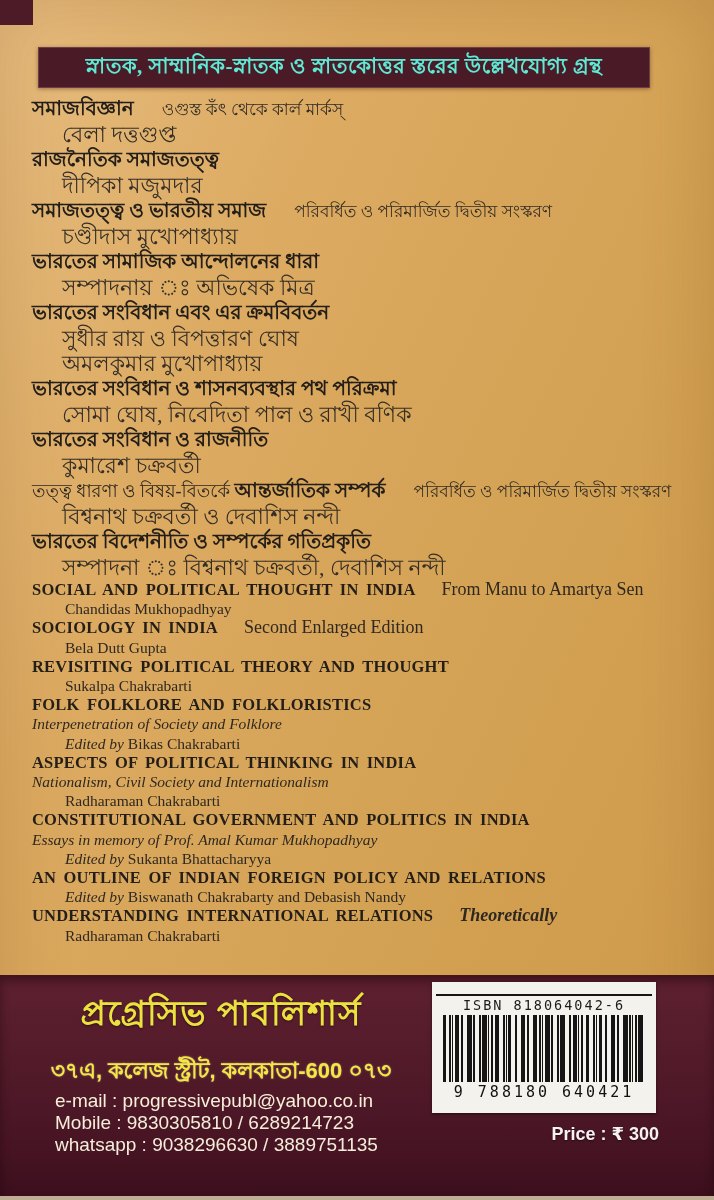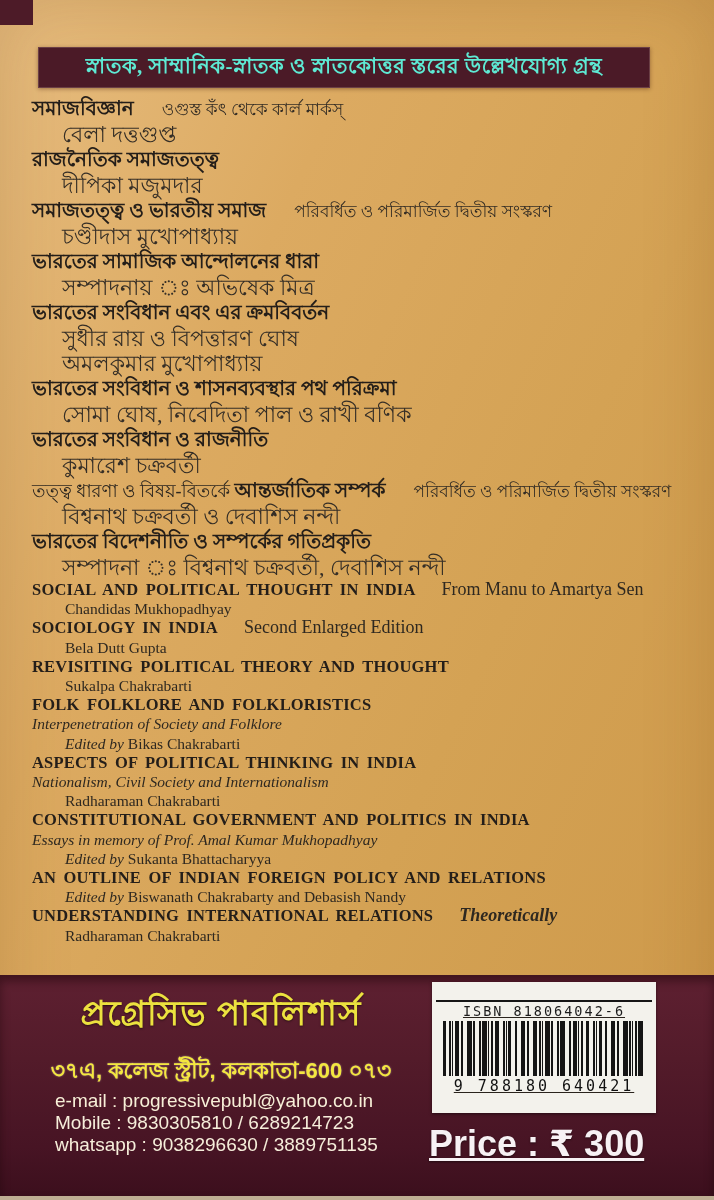--- a/index.html
+++ b/index.html
@@ -56,43 +56,42 @@
             text-shadow:0 1px 2px rgba(0,0,0,.5);}
   .pub-address{font-size:22px;font-weight:bold;color:#f4e73f;margin-top:9px;white-space:nowrap;
                text-shadow:0 0 2px rgba(255,255,255,.45);}
   .pub-contact{font-size:19px;color:#f6eeda;margin-top:0;white-space:nowrap;text-align:left;padding-left:20px;}
   .pub-contact.first{color:#f8f0d8;}
 
   
   .barcode-box{
     position:absolute;right:58px;top:7px;width:224px;height:131px;
     background:#f3f2ec;box-shadow:0 1px 3px rgba(0,0,0,.5);
-    display:flex;flex-direction:column;padding:18px 4px;box-sizing:border-box;text-decoration:underline;
+    display:flex;flex-direction:column;padding:12px 4px;box-sizing:border-box;
   }
   .isbn-line{
     font-family:"DejaVu Sans Mono","Liberation Mono",monospace;
     font-size:13.5px;letter-spacing:2px;text-align:center;color:#1c1c1c;
     border-top:2px solid #161616;padding-top:1px;white-space:nowrap;
   }
   .bars{
     flex:1;margin:2px 7px 1px 7px;
     background-image:
       repeating-linear-gradient(90deg,#151515 0 2px,transparent 2px 6px),
       repeating-linear-gradient(90deg,#151515 0 1px,transparent 1px 9px),
       repeating-linear-gradient(90deg,#151515 0 3px,transparent 3px 13px);
   }
   .digits-line{
     font-family:"DejaVu Sans Mono","Liberation Mono",monospace;
     font-size:15px;letter-spacing:3px;text-align:center;color:#111;white-space:nowrap;
   }
   .price{
-    position:absolute;right:55px;top:148px;width:230px;text-align:left;
-    font-size:36px;font-weight:bold;color:#f7f1f4;white-space:nowrap;
+    position:absolute;right:55px;top:148px;width:230px;text-align:right;
+    font-size:18px;font-weight:bold;color:#f7f1f4;white-space:nowrap;
     text-shadow:0 1px 2px rgba(0,0,0,.5);
-    text-decoration:underline;
   }
 </style>
 </head>
 <body>
 
 <div class="cover">
 
   <div class="corner-patch"></div>
 
   <div class="banner">

